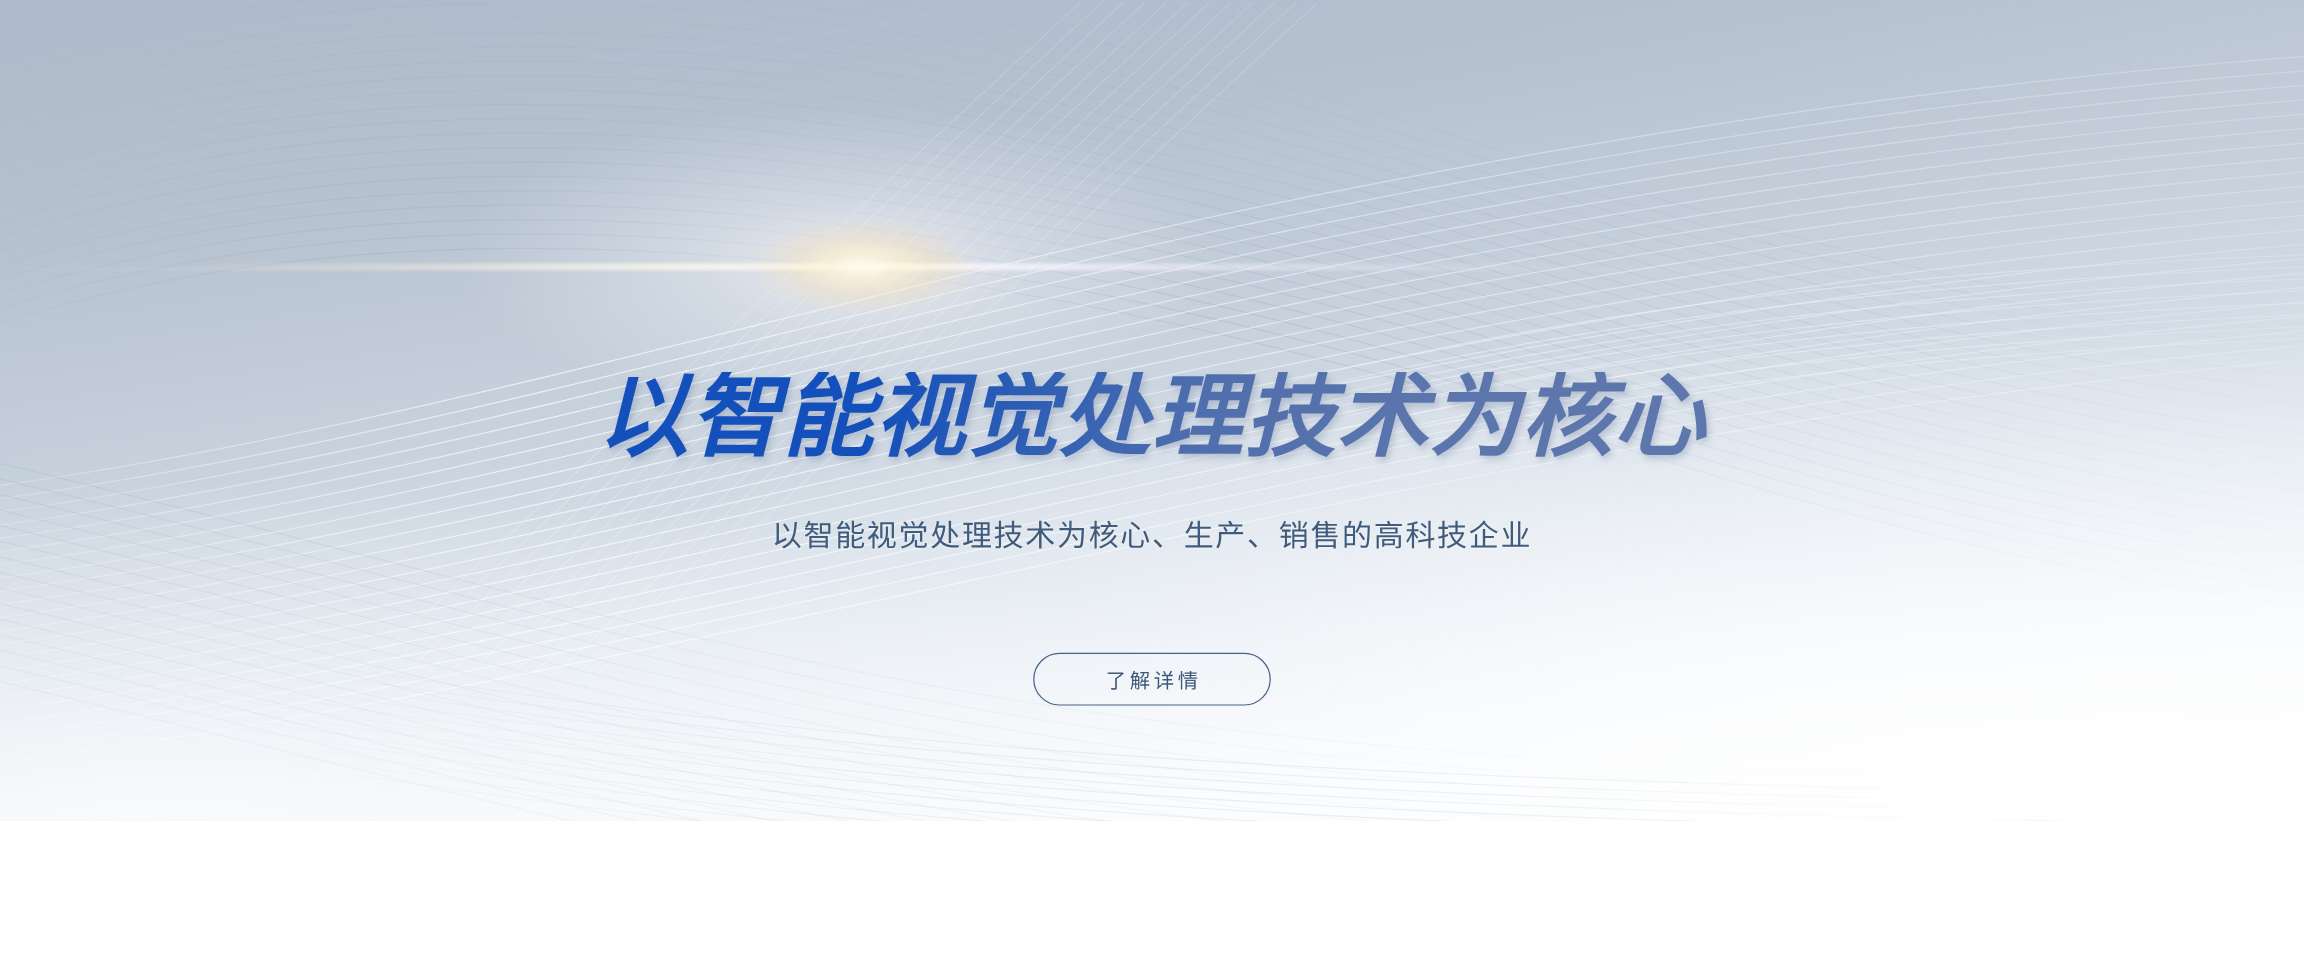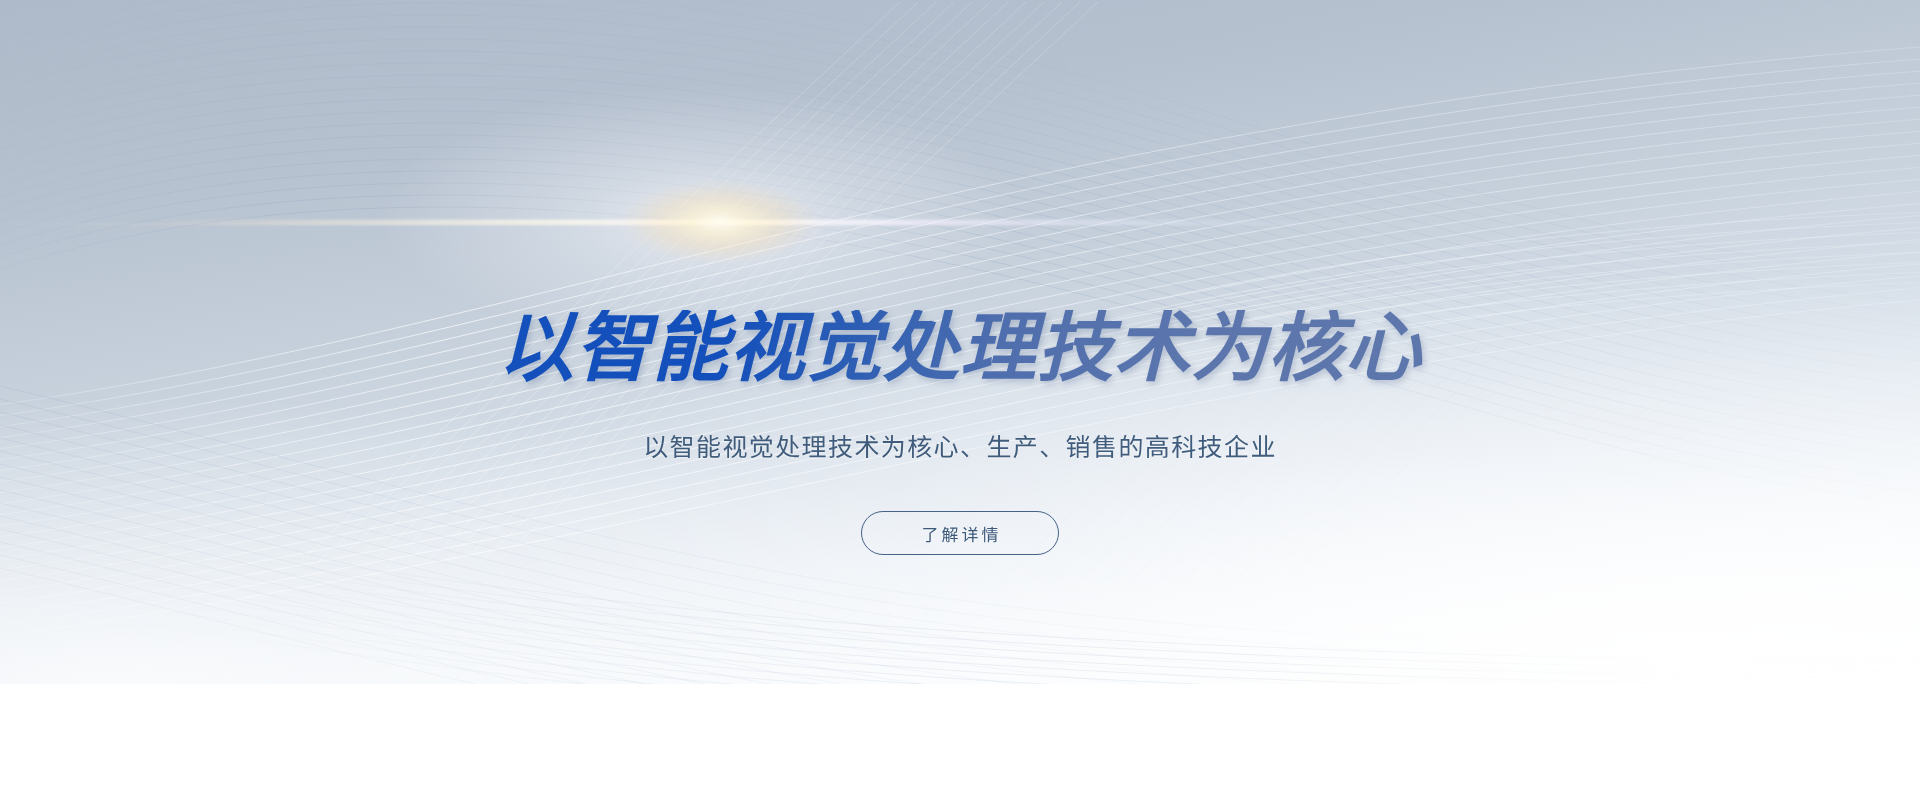--- a/index.html
+++ b/index.html
@@ -171,20 +171,21 @@
     border-radius: 24px;
     background: transparent;
     color: #3d5a7b;
     font-size: 17px;
     letter-spacing: 3px;
     text-indent: 3px;
     font-family: Liberation Mono, monospace;
     cursor: pointer;
     text-shadow: 0 1px 2px rgba(255,255,255,0.5);
     transition: background-color .18s ease, color .18s ease;
+    margin-top: 33px;
   }
 </style>
 </head>
 <body>
 
 <div id="hero">
 
   <svg id="bg-art" viewBox="0 0 1920 800" preserveAspectRatio="xMidYMid slice" aria-hidden="true">
     <defs>
       <linearGradient id="lineFadeA" x1="0" y1="0" x2="1" y2="0">

